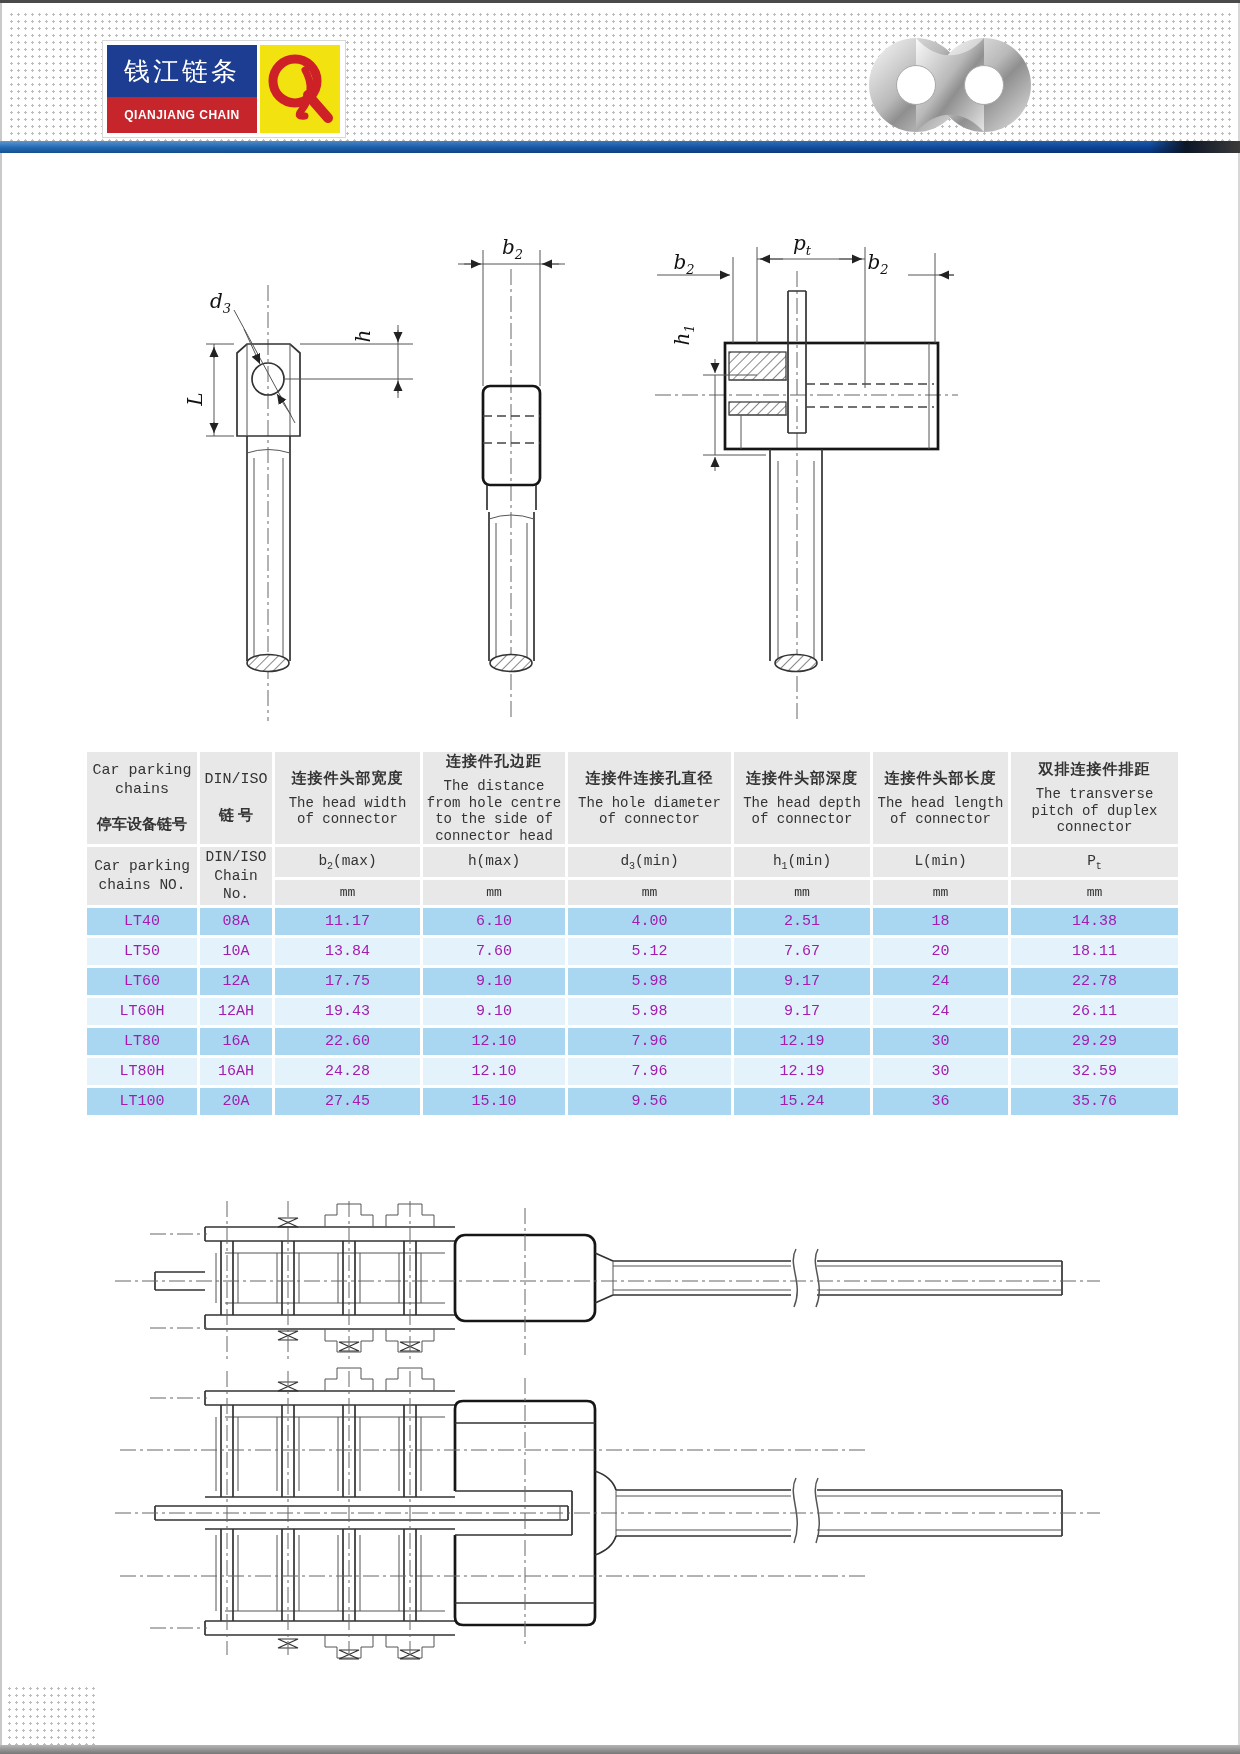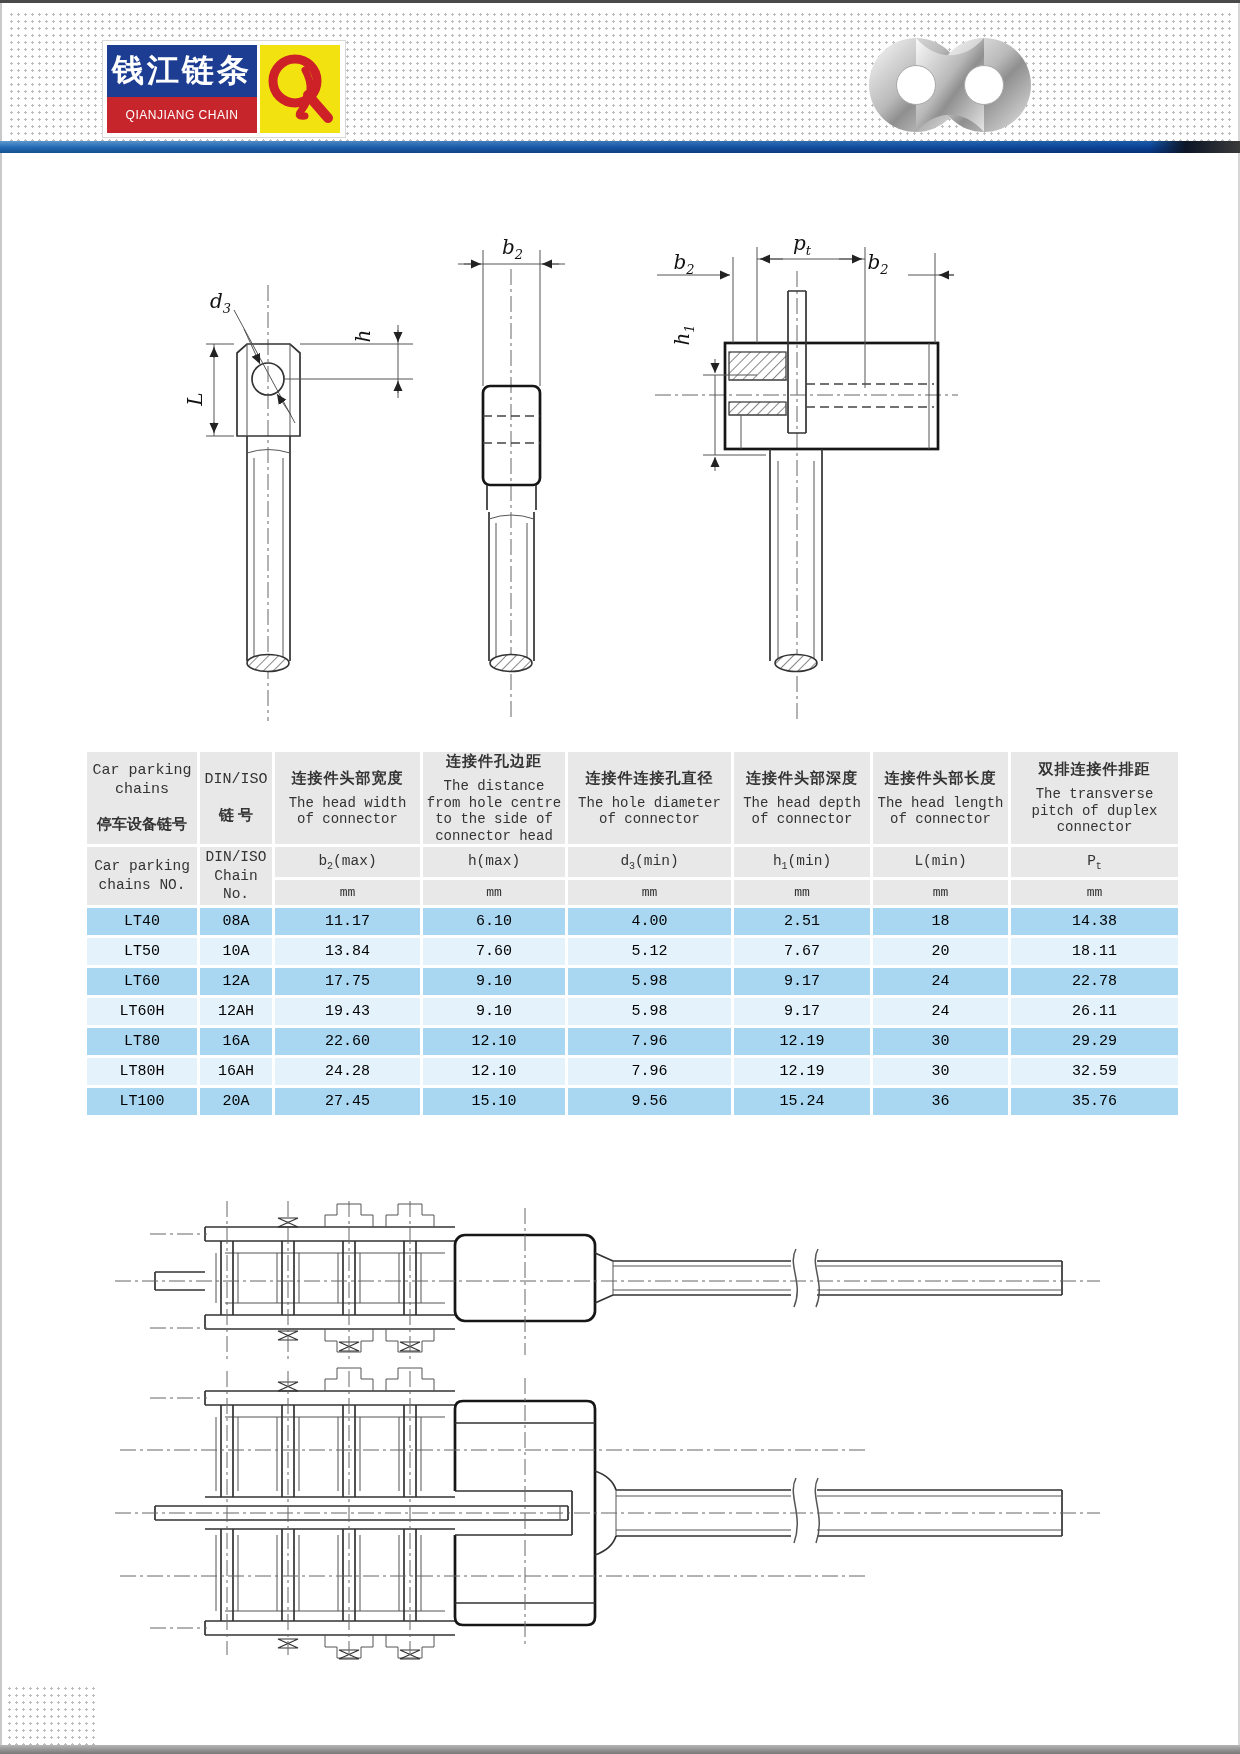--- a/index.html
+++ b/index.html
@@ -8,23 +8,23 @@
         font-family:"Liberation Sans",sans-serif;color:#222;}
   .edge-left{position:absolute;left:0;top:0;width:2px;height:100%;background:#c9c9c9;}
   .edge-right{position:absolute;right:0;top:0;width:2px;height:100%;background:#d7d7d7;}
   .bottom-bar{position:absolute;left:0;bottom:0;width:100%;height:9px;
               background:linear-gradient(#b5b5b5,#777);}
   .dots{background-image:radial-gradient(#bdbdbd 1px,transparent 1.35px);background-size:7px 7px;}
   .header-band{position:absolute;left:8px;top:8px;width:1224px;height:130px;}
   .logo{position:absolute;left:95px;top:30px;width:234px;height:88px;display:flex;
         background:#fff;padding:4px;box-shadow:0 0 0 1px #d8d8d8;}
   .logo-left{width:150px;display:flex;flex-direction:column;}
-  .logo-cn{flex:1.45;background:#1d3d92;color:#fff;font-weight:bold;font-size:32px;
+  .logo-cn{flex:1.45;background:#1d3d92;color:#fff;font-weight:normal;font-size:26px;
            letter-spacing:3px;display:flex;align-items:center;justify-content:center;}
-  .logo-en{flex:1;background:#c6252b;color:#fff;font-weight:normal;font-size:12px;
+  .logo-en{flex:1;background:#c6252b;color:#fff;font-weight:bold;font-size:12px;
            letter-spacing:.5px;display:flex;align-items:center;justify-content:center;}
   .logo-mark{width:80px;margin-left:3px;background:#f2e20f;}
   .chainplate{position:absolute;left:854px;top:16px;width:176px;height:116px;}
   .blue-bar{position:absolute;left:0;top:138px;width:1240px;height:12px;
     background:linear-gradient(to bottom,#7fb4dd 0,#2e7cc0 55%,#1f5f98 100%),
                linear-gradient(to right,#bcd9ef,#2e7cc0);
     background-blend-mode:multiply;}
   .blue-bar .dark-end{position:absolute;right:0;top:0;height:100%;width:90px;
     background:linear-gradient(to right,rgba(10,20,35,0),#0c1626 40%,#3a3a3a 100%);}
   .title-cn{position:absolute;left:57px;top:163px;font-size:24px;font-weight:bold;
@@ -47,21 +47,21 @@
   .r1 th{height:92px;}
   .th-a{vertical-align:middle;}
   .th-a .h-l1{font-family:"Liberation Mono",monospace;font-size:15px;line-height:1.25;}
   .th-a .h-l2{font-weight:bold;font-size:15px;margin-top:16px;}
   .th-b .h-l1{font-weight:bold;font-size:15px;margin-bottom:7px;letter-spacing:1px;}
   .th-b .h-l2{font-family:"Liberation Mono",monospace;font-size:14px;line-height:1.18;}
   .sub-h{font-family:"Liberation Mono",monospace;font-size:14.5px;line-height:1.3;}
   .sym{height:30px;font-family:"Liberation Mono",monospace;font-size:14.5px;}
   .sym sub{font-size:10px;}
   .unit{height:25px;font-family:"Liberation Mono",monospace;font-size:13px;}
-  .spec-table tbody td{height:27px;font-family:"Liberation Mono",monospace;font-size:15px;color:#000000;}
+  .spec-table tbody td{height:27px;font-family:"Liberation Mono",monospace;font-size:15px;color:#a21caf;}
   tr.dark td{background:var(--rowd,#a9d7f1);}
   tr.light td{background:var(--rowl,#e4f2fb);}
   .dots-foot{position:absolute;left:6px;top:1682px;width:90px;height:62px;}
 </style>
 </head>
 <body>
 
 <div class="page">
   <div class="edge-left"></div>
   <div class="edge-right"></div>

